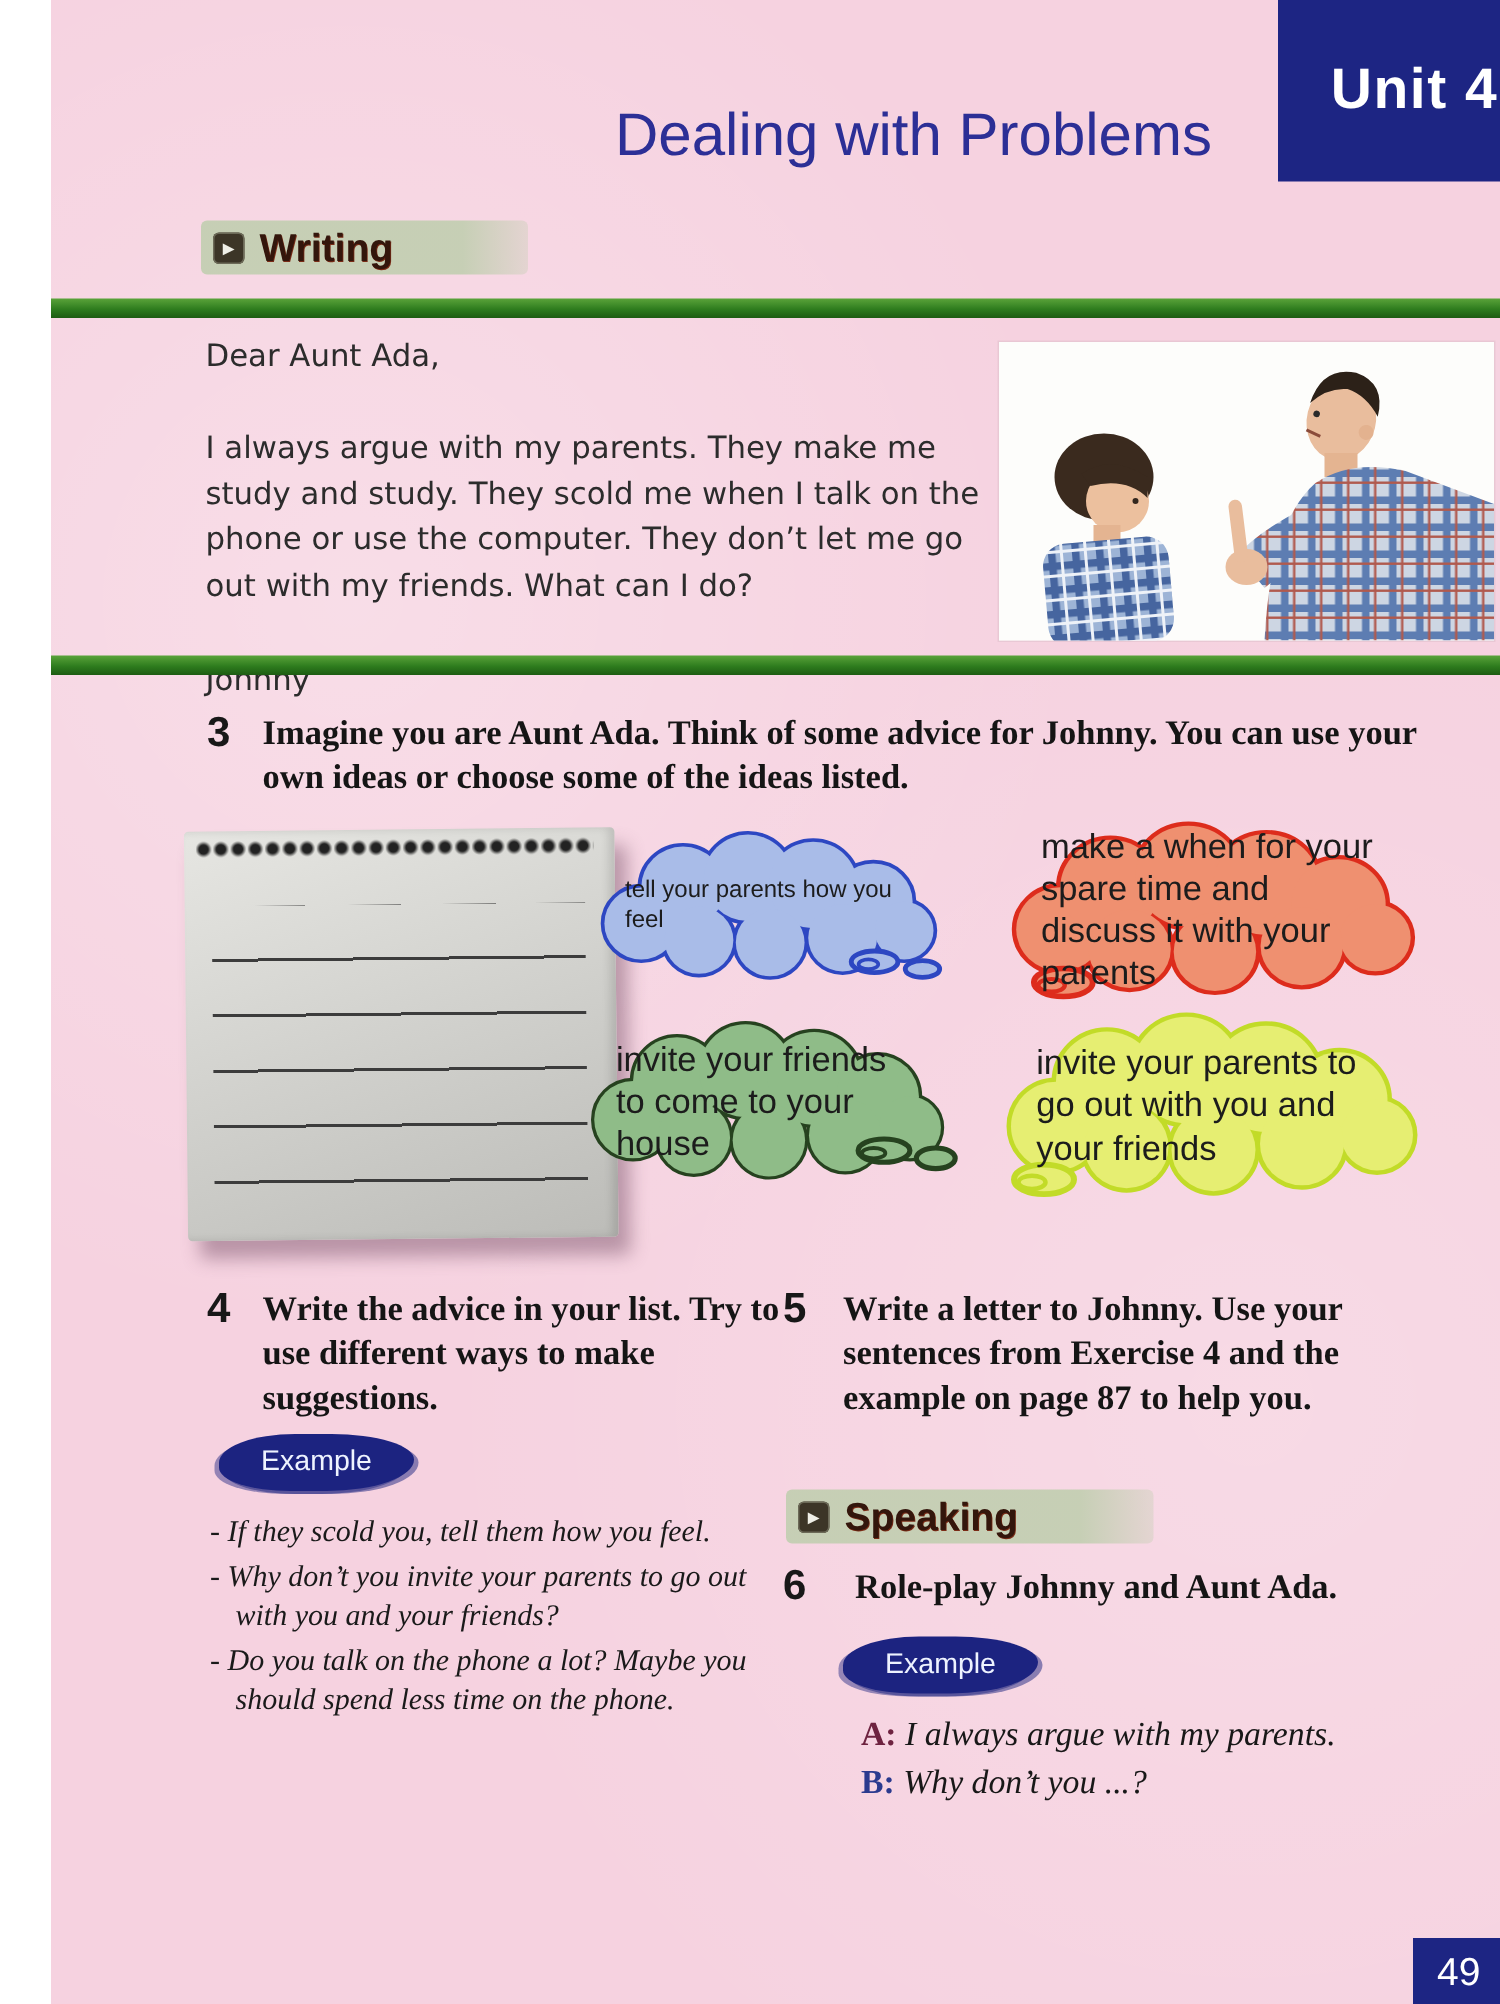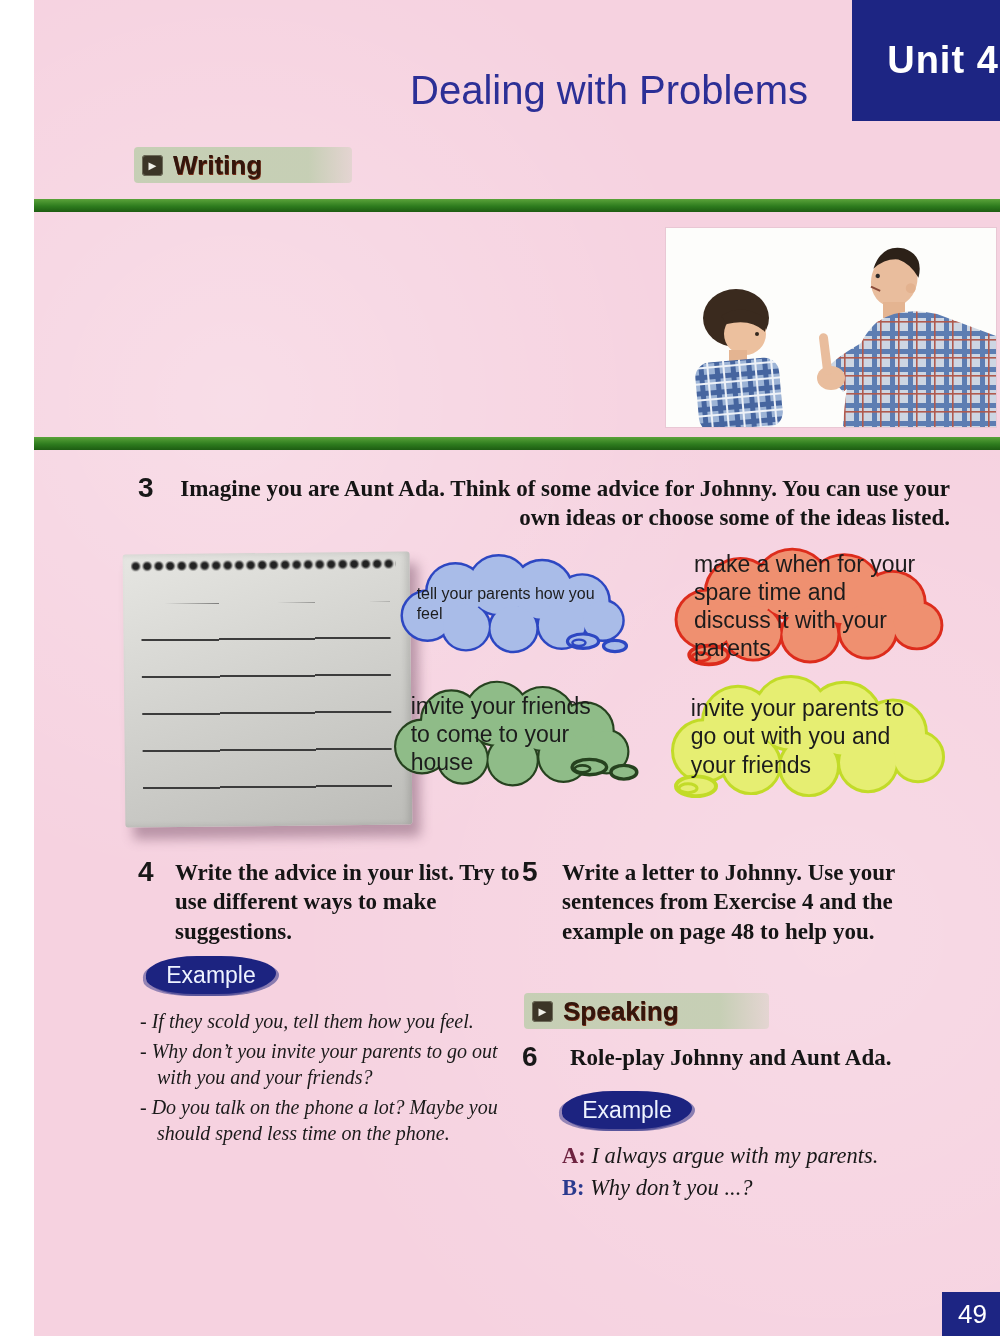--- a/index.html
+++ b/index.html
@@ -59,21 +59,21 @@
     position:absolute; left:632px; top:228px; width:330px; height:199px;
     background:#fdfdfb; box-shadow:0 0 0 1px rgba(0,0,0,0.05);
   }
 
   
   .ex-num{ position:absolute; font-size:28px; font-weight:bold; color:#181818; }
   .ex-text{
     position:absolute; font-family:"Liberation Serif", serif;
     font-size:23px; font-weight:bold; color:#151515; line-height:1.28;
   }
-  .n3{ left:104px; top:472px; } .t3{ left:141px; top:474px; width:775px;text-align:right; }
+  .n3{ left:104px; top:472px; } .t3{ left:141px; top:474px; width:775px; }
   .n4{ left:104px; top:856px; } .t4{ left:141px; top:858px; width:345px; }
   .n5{ left:488px; top:856px; } .t5{ left:528px; top:858px; width:400px; }
   .n6{ left:488px; top:1041px; } .t6{ left:536px; top:1043px; width:420px; }
 
   
   .notepad{
     position:absolute; left:90px; top:553px; width:287px; height:273px;
     background:linear-gradient(160deg,#e6e6e2 0%,#d3d3cf 45%,#bcbcb8 100%);
     border-radius:3px; transform:rotate(-0.6deg);
     box-shadow:8px 12px 12px rgba(110,70,95,0.45), inset -4px 0 6px rgba(0,0,0,0.12);
@@ -99,36 +99,36 @@
   .cloud-blue .cloud-text{ font-size:16px; }
   .cloud-red{ left:616px; top:543px; width:314px; height:126px; }
   .cloud-green{ left:338px; top:676px; width:276px; height:116px; }
   .cloud-yellow{ left:612px; top:670px; width:320px; height:133px; }
 
   
   .example-badge{
     position:absolute; width:130px; height:38px; background:#1c2380;
     border-radius:48% 52% 55% 45% / 62% 55% 68% 50%;
     display:flex; align-items:center; justify-content:center;
-    color:#eef3ff; font-size:23px;
+    color:#eef3ff; font-size:19px;
     box-shadow:3px 2px 0 rgba(28,35,128,0.5), -3px 2px 0 rgba(28,35,128,0.45);
   }
   .badge1{ left:112px; top:956px; }
   .badge2{ left:528px; top:1091px; }
   .example-list{
     position:absolute; left:106px; top:1008px; width:382px;
     font-family:"Liberation Serif", serif; font-style:italic;
     font-size:20px; line-height:1.33; color:#1a1a1a;
   }
   .example-list .item{ padding-left:17px; text-indent:-17px; margin-bottom:3px; }
   .example-list .item::before{ content:"- "; }
 
   
   .dialogue{
-    position:absolute; left:528px; top:1140px; width:400px;
+    position:absolute; left:540px; top:1140px; width:400px;
     font-family:"Liberation Serif", serif; font-size:22.5px; line-height:1.4;
   }
   .dialogue .lbl{ font-weight:bold; font-style:normal; }
   .dialogue .lbl-a{ color:#6e2340; }
   .dialogue .lbl-b{ color:#2b3a8e; }
   .dialogue .utter{ font-style:italic; color:#181818; }
 
   
   .page-num{
     position:absolute; left:908px; top:1292px; width:92px; height:44px;
@@ -177,20 +177,25 @@
 
   <div class="section-header hdr-writing">
     <span class="hdr-icon">
         <span>►</span>
       </span>
     <span class="label">Writing</span>
   </div>
 
   <div class="green-bar bar1"></div>
 
+  <div class="letter">
+    <div class="salutation">Dear Aunt Ada,</div>
+    <div class="body">I always argue with my parents. They make me study and study. They scold me when I talk on the phone or use the computer. They don’t let me go out with my friends. What can I do?</div>
+    <div class="sig">Johnny</div>
+  </div>
 
   <div class="photo">
     <svg viewBox="0 0 330 199" width="330" height="199">
       <rect width="330" height="199" fill="#fdfdfb"></rect>
 
       <g transform="translate(15,60)">
         <ellipse cx="55" cy="30" rx="33" ry="29" fill="#3a2a1e"></ellipse>
         <circle cx="64" cy="46" r="21" fill="#ecc09e"></circle>
         <path d="M40,28 Q60,14 84,30 L84,44 Q70,30 46,36 Z" fill="#3a2a1e"></path>
         <circle cx="76" cy="46" r="2" fill="#33271e"></circle>
@@ -272,21 +277,21 @@
         <ellipse cx="42" cy="120" rx="9" ry="4.5" stroke-width="3" fill="#e6ee72"></ellipse>
       </g>
     </svg>
     <div class="cloud-text">invite your parents to go out with you and your friends</div>
   </div>
 
   <div class="ex-num n4">4</div>
   <div class="ex-text t4">Write the advice in your list. Try to use different ways to make suggestions.</div>
 
   <div class="ex-num n5">5</div>
-  <div class="ex-text t5">Write a letter to Johnny. Use your sentences from Exercise 4 and the example on page 48 to help you.</div>
+  <div class="ex-text t5">Write a letter to Johnny. Use your sentences from Exercise 4 and the example on page 87 to help you.</div>
 
   <div class="example-badge badge1">Example</div>
   <div class="example-list">
     <div class="item">If they scold you, tell them how you feel.</div>
     <div class="item">Why don’t you invite your parents to go out with you and your friends?</div>
     <div class="item">Do you talk on the phone a lot? Maybe you should spend less time on the phone.</div>
   </div>
 
   <div class="section-header hdr-speaking">
     <span class="hdr-icon">

